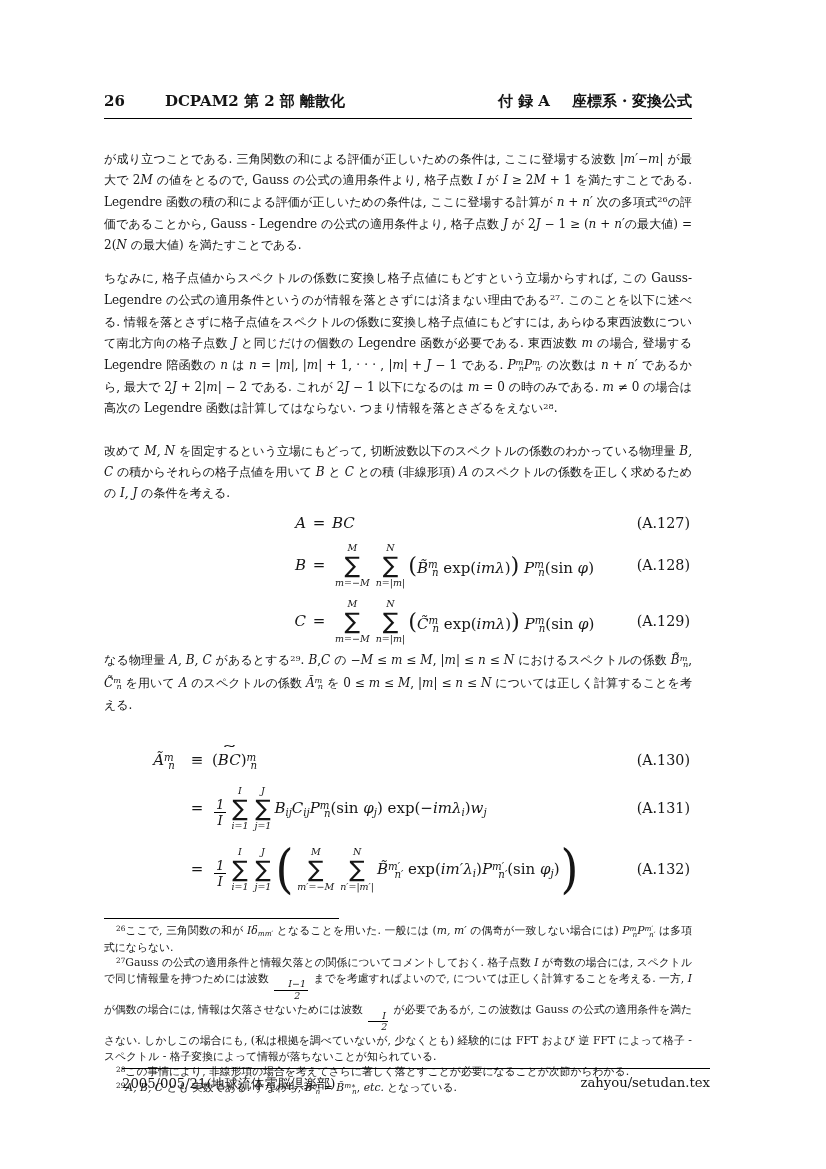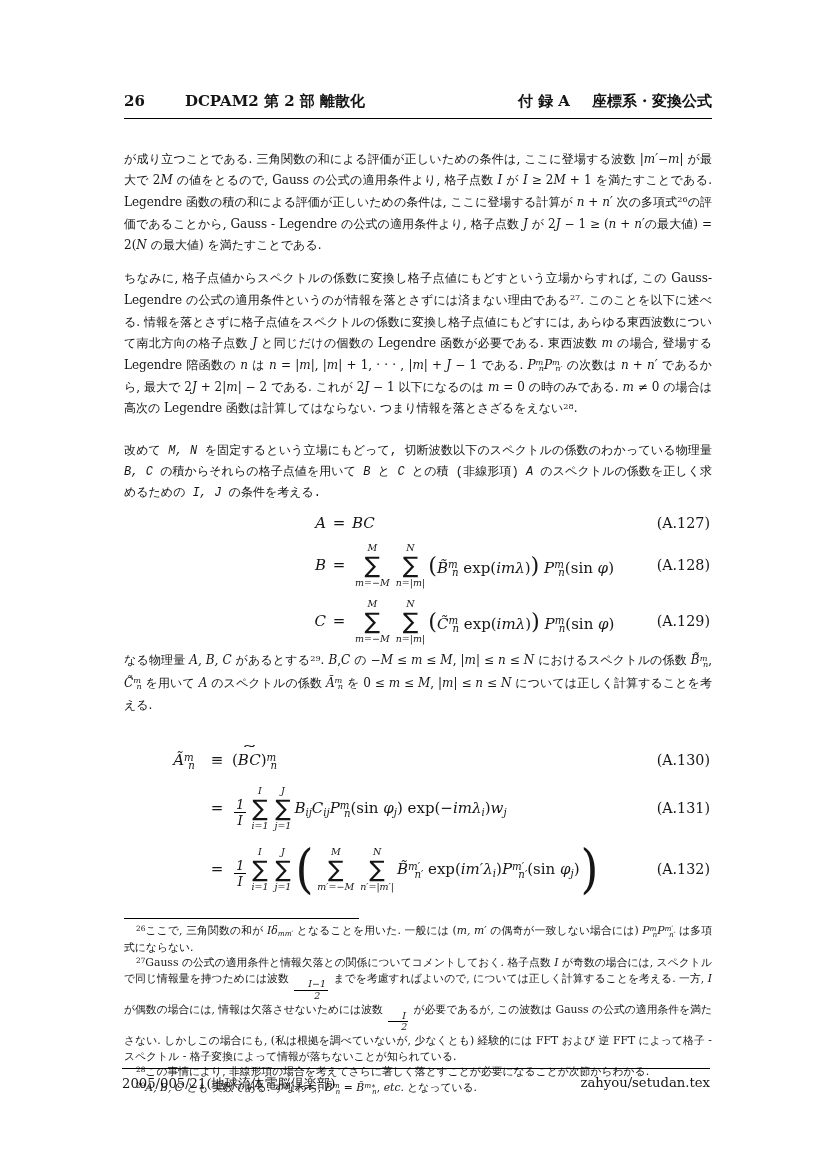--- a/index.html
+++ b/index.html
@@ -1,31 +1,31 @@
 <!DOCTYPE html>
 <html><head>
 <meta charset="utf-8">
 <style>
   html,body{margin:0;padding:0;background:#ffffff;}
   .page{
     position:relative;width:826px;height:1169px;background:#fff;overflow:hidden;
     font-family:"DejaVu Serif","Liberation Serif",serif;color:#151515;
   }
-  .content{position:absolute;left:124px;top:0;width:588px;}
+  .content{position:absolute;left:104px;top:0;width:588px;}
   
   .hdr{display:flex;align-items:baseline;margin-top:92px;font-size:15px;font-weight:bold;}
   .hdr .pno{margin-right:40px;}
   .hdr .spacer{flex:1;}
   .hdr .aplabel{margin-right:22px;}
   .hrule{border:0;border-top:1.2px solid #000;margin:7px 0 0 0;}
   
   .para{font-size:12px;line-height:21.3px;text-align:justify;margin:0;}
   .p1{margin-top:30px;}
   .p2{margin-top:12px;}
-  .p3{margin-top:20px;font-family:Liberation Mono, monospace;}
+  .p3{margin-top:20px;}
   .p4{margin-top:4px;}
   
   .r-i{font-style:italic;}
   .r-s{font-size:68%;position:relative;top:-0.45em;}
   .r-is{font-style:italic;font-size:68%;position:relative;top:-0.45em;}
   .r-ib{font-style:italic;font-size:68%;position:relative;top:0.25em;}
   .r-ibt{font-style:italic;font-size:68%;position:relative;top:0.32em;margin-left:-0.55em;}
   .r-bp{font-size:150%;font-weight:300;line-height:1;}
   .frac{display:inline-flex;flex-direction:column;align-items:center;vertical-align:-0.55em;line-height:1.15;margin:0 2px;font-size:88%;font-style:italic;}
   .frac .fnum{padding:0 2px;border-bottom:0.8px solid #000;}

